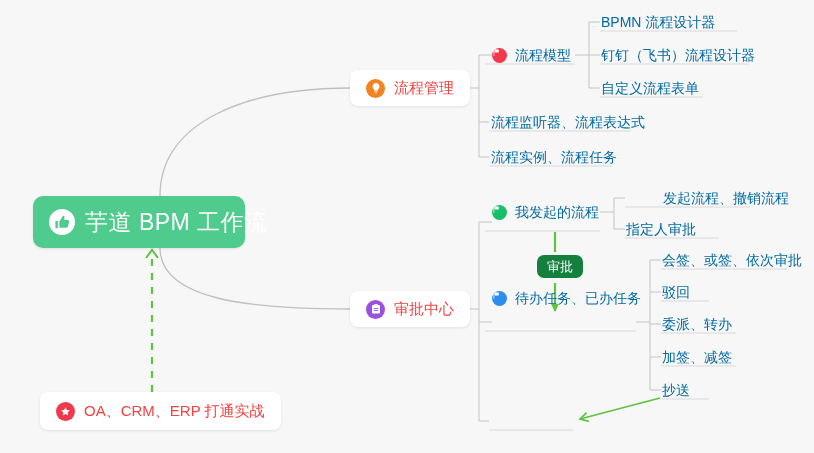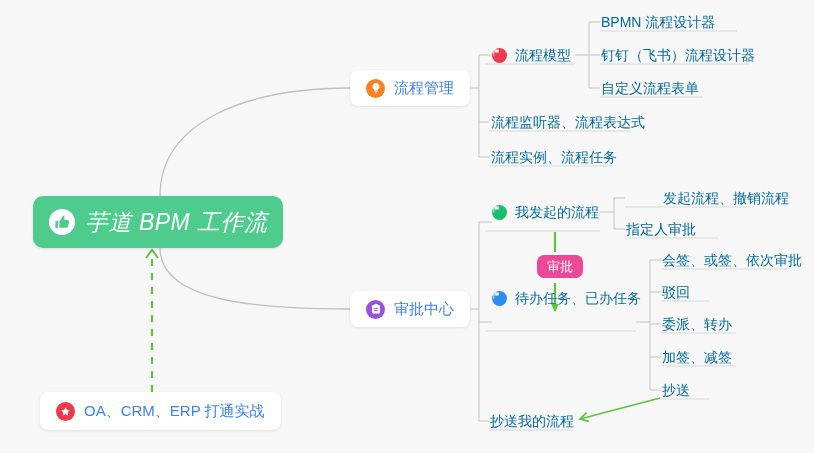--- a/index.html
+++ b/index.html
@@ -35,45 +35,44 @@
     display: flex;
     align-items: center;
     box-sizing: border-box;
     white-space: nowrap;
   }
 
   
   .root-node {
     left: 33px;
     top: 196px;
-    width: 250px;
+    width: 212px;
     height: 52px;
     background: #4ecb8d;
     border-radius: 10px;
     padding: 0 16px;
     box-shadow: 0 1px 3px rgba(0,0,0,0.10);
-    font-style: italic;
   }
   .root-node .label {
     color: #ffffff;
     font-size: 23px;
     letter-spacing: 0.5px;
     margin-left: 10px;
   }
 
   
   .card-node {
     background: #ffffff;
     border-radius: 8px;
     height: 36px;
     padding: 0 16px;
     box-shadow: 0 1px 3px rgba(0,0,0,0.09);
   }
   .card-node .label {
-    color: #3b82f6;
+    color: #ef4444;
     font-size: 15px;
     margin-left: 9px;
   }
 
   
   .text-node {
     position: absolute;
     white-space: nowrap;
     color: #0369a1;
     font-size: 14px;
@@ -93,21 +92,21 @@
     justify-content: center;
     flex: none;
   }
   .ico-circle.sm { width: 15px; height: 15px; }
   .ico-circle.lg { width: 26px; height: 26px; }
   .ico-circle svg { display: block; }
 
   
   .chip {
     position: absolute;
-    background: #ec4899;
+    background: #15803d;
     color: #ffffff;
     font-size: 13px;
     border-radius: 7px;
     padding: 5px 10px;
     line-height: 1;
     white-space: nowrap;
   }
 </style>
 </head>
 <body style="background: rgb(247, 247, 247);">
@@ -280,23 +279,20 @@
   <div class="text-node" style="left:662px; top:314px;">
     <span>委派、转办</span>
   </div>
   <div class="text-node" style="left:662px; top:347px;">
     <span>加签、减签</span>
   </div>
   <div class="text-node" style="left:662px; top:380px;">
     <span>抄送</span>
   </div>
 
-  <div class="text-node" style="left:490px; top:411px;">
-    <span>抄送我的流程</span>
-  </div>
 
   <div class="node card-node" style="left:40px; top:392px; height:38px;">
     <span class="ico-circle" style="background:#f0394d;">
       <svg width="11" height="11" viewBox="0 0 24 24" aria-hidden="true">
         <path fill="#ffffff" d="M12 2.6l2.9 5.9 6.5.9-4.7 4.6 1.1 6.5-5.8-3-5.8 3 1.1-6.5L2.6 9.4l6.5-.9z"></path>
       </svg>
     </span>
     <span class="label">OA、CRM、ERP 打通实战</span>
   </div>
 

